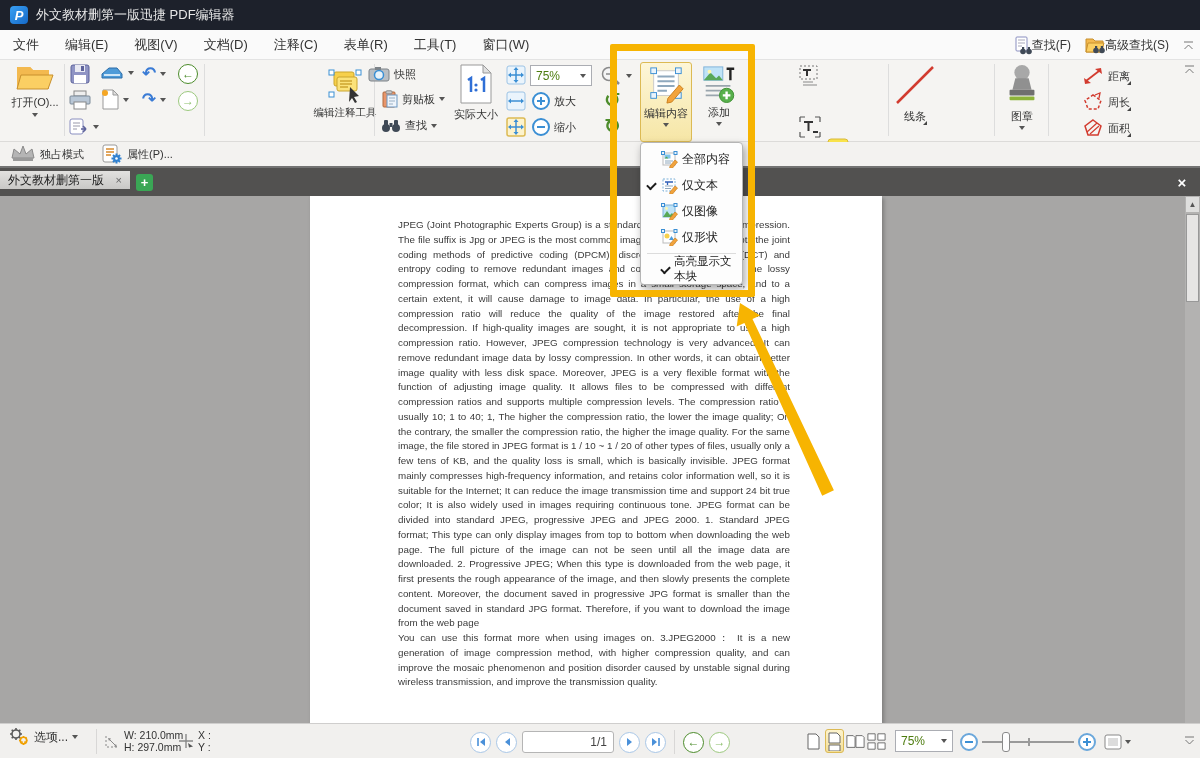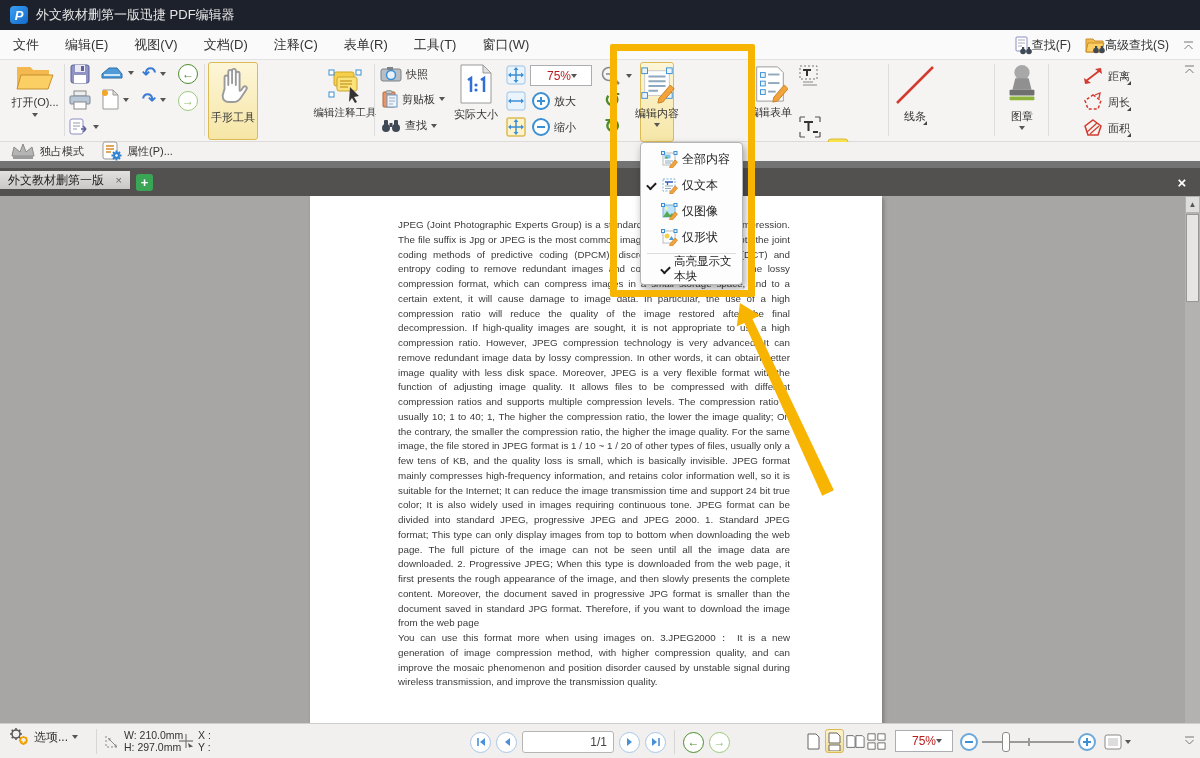--- a/index.html
+++ b/index.html
@@ -37,25 +37,25 @@
   .tbtn .lbl{margin-top:2px;white-space:nowrap}
   .trow{position:absolute;display:flex;align-items:center;gap:4px;font-size:11px;color:#333;white-space:nowrap}
   .caret{width:0;height:0;border-left:3.5px solid transparent;border-right:3.5px solid transparent;border-top:4px solid #555;display:inline-block}
   .hl{background:linear-gradient(#fdf6d8,#f6e6a6);border:1px solid #dcba54;border-radius:3px}
   .navc{width:20px;height:20px;border-radius:50%;display:flex;align-items:center;justify-content:center;font-size:12px;font-weight:bold;background:#fff}
   .green-glyph{color:#4c8c2b;font-size:17px;font-weight:bold;line-height:1}
   .blue-glyph{color:#3a7bd5;font-size:17px;font-weight:bold;line-height:1}
   .zcirc{width:18px;height:18px;border:2px solid #3b8fd4;border-radius:50%;position:relative;background:#fff}
   .zcirc::before{content:"";position:absolute;left:3px;top:6px;width:8px;height:2px;background:#3b8fd4}
   .zcirc.plus::after{content:"";position:absolute;left:6px;top:3px;width:2px;height:8px;background:#3b8fd4}
-  .combo{background:#fff;border:1px solid #abadb3;display:flex;align-items:center;font-size:12px;color:#b91c1c;padding:0 16px;justify-content:space-between}
+  .combo{background:#fff;border:1px solid #abadb3;display:flex;align-items:center;font-size:12px;color:#4d7c0f;padding:0 5px;justify-content:space-between}
   .corner{position:relative}
   .corner::after{content:"";position:absolute;right:-1px;bottom:-1px;border-left:4px solid transparent;border-bottom:4px solid #444}
   
-  #quickbar{position:absolute;left:0;top:142px;width:1200px;height:26px;background:#f3f2f0;border-bottom:7px solid #737373;display:flex;align-items:center;font-size:12px;color:#333}
+  #quickbar{position:absolute;left:0;top:142px;width:1200px;height:26px;background:#f3f2f0;border-bottom:2px solid #737373;display:flex;align-items:center;font-size:12px;color:#333}
   #tabbar{position:absolute;left:0;top:168px;width:1200px;height:28px;background:#525150}
   #tab-active{position:absolute;left:0;top:3px;width:130px;height:18px;background:linear-gradient(#e2e1df,#c9c8c6);display:flex;align-items:center;font-size:12px;color:#222;padding:0 8px;gap:8px}
   #tab-add{position:absolute;left:136px;top:6px;width:17px;height:17px;background:#3aa655;border-radius:3px;color:#fff;font-weight:bold;font-size:13px;display:flex;align-items:center;justify-content:center;line-height:1}
   #tabbar-close{position:absolute;right:8px;top:4px;width:20px;height:20px;color:#fff;font-size:15px;font-weight:bold;display:flex;align-items:center;justify-content:center}
   
   #docarea{position:absolute;left:0;top:196px;width:1200px;height:527px;background:#a7a6a5;overflow:hidden}
   #page{position:absolute;left:310px;top:0;width:572px;height:527px;background:#fff;box-shadow:2px 2px 4px rgba(0,0,0,.25)}
   #pagetext{position:absolute;left:88px;top:22px;width:392px;font-size:9.8px;line-height:14.75px;color:#3a3a3a;text-align:justify}
   #pagetext p{margin:0}
   #scrollbar{position:absolute;right:0;top:0;width:15px;height:527px;background:#b3b2b1}
@@ -202,41 +202,35 @@
   </div>
 
   <div class="trow" style="left:178px;top:4px">
     <span class="navc" style="border:1.5px solid #4c8c2b;color:#4c8c2b">←</span>
   </div>
   <div class="trow" style="left:178px;top:31px">
     <span class="navc" style="border:1.5px solid #9cc97e;color:#8bbf6a">→</span>
   </div>
   <div class="vsep" style="left:204px"></div>
 
-  <div class="tbtn hl" style="left:208px;top:2px;width:50px;height:78px;justify-content:flex-start;padding-top:3px">
-    <svg width="32" height="42" viewBox="0 0 34 44">
-        <path d="M8 24V12c0-3 4-3 4 0v8-14c0-3 4-3 4 0v12V5c0-3 4-3 4 0v15-12c0-3 4-3 4 0v16c0 2 0 3 2 1l2-3c2-2 5 0 3 3l-6 9c-2 3-4 4-8 4h-4c-5 0-7-3-7-7z" fill="#fff" stroke="#9a9a9a" stroke-width="2" stroke-linejoin="round"></path>
-      </svg>
-    <span class="lbl">手形工具</span>
-  </div>
   <div class="tbtn" style="left:316px;top:2px;width:58px;height:78px;justify-content:flex-start;padding-top:6px">
     <svg width="38" height="36" viewBox="0 0 38 36">
         <rect x="8" y="4" width="20" height="14" rx="2" fill="#f7d04b" stroke="#caa52e"></rect>
         <rect x="11" y="9" width="20" height="14" rx="2" fill="#fbe27a" stroke="#caa52e"></rect>
         <path d="M14 13h12M14 16h12M14 19h8" stroke="#b8860b" stroke-width="1.2"></path>
         <rect x="3" y="2" width="5" height="5" fill="#fff" stroke="#3b8fd4"></rect>
         <rect x="30" y="2" width="5" height="5" fill="#fff" stroke="#3b8fd4"></rect>
         <rect x="3" y="24" width="5" height="5" fill="#fff" stroke="#3b8fd4"></rect>
         <path d="M24 19l9 9-5 1 3 5-2 1-3-5-3 4z" fill="#333"></path>
       </svg>
     <span class="lbl" style="font-size:10.5px">编辑注释工具</span>
   </div>
   <div class="vsep" style="left:374px"></div>
 
-  <div class="trow" style="left:380px;top:6px">
+  <div class="trow" style="left:368px;top:6px">
     <svg width="22" height="16" viewBox="0 0 22 16">
         <rect x="1" y="3" width="20" height="12" rx="2" fill="#b9bec4" stroke="#7c8287"></rect>
         <rect x="7" y="1" width="6" height="3" fill="#7c8287"></rect>
         <circle cx="11" cy="9" r="4.5" fill="#e8f2fa" stroke="#3b8fd4" stroke-width="1.5"></circle>
       </svg>
     <span>快照</span>
   </div>
   <div class="trow" style="left:382px;top:30px">
     <svg width="16" height="18" viewBox="0 0 16 18">
         <rect x="1" y="2" width="12" height="15" rx="1" fill="#e8956a" stroke="#b06a3f"></rect>
@@ -314,48 +308,48 @@
       </svg>
     <span class="caret"></span>
   </div>
   <div class="trow" style="left:604px;top:30px">
     <span class="green-glyph" style="font-size:20px">↺</span>
   </div>
   <div class="trow" style="left:604px;top:56px">
     <span class="green-glyph" style="font-size:20px">↻</span>
   </div>
 
-  <div class="tbtn hl" style="left:640px;top:2px;width:34px;height:80px;justify-content:flex-start;padding-top:3px">
+  <div class="tbtn hl" style="left:640px;top:2px;width:52px;height:80px;justify-content:flex-start;padding-top:3px">
     <svg width="36" height="38" viewBox="0 0 36 40">
         <rect x="5" y="5" width="26" height="26" fill="#fff" stroke="#c9c9c9"></rect>
         <path d="M9 11h18M9 16h18M9 21h18M9 26h10" stroke="#8fa8bd" stroke-width="2"></path>
         <rect x="2" y="2" width="6" height="6" fill="#eaf4fc" stroke="#3b8fd4"></rect>
         <rect x="28" y="2" width="6" height="6" fill="#eaf4fc" stroke="#3b8fd4"></rect>
         <rect x="2" y="28" width="6" height="6" fill="#eaf4fc" stroke="#3b8fd4"></rect>
         <rect x="28" y="28" width="6" height="6" fill="#eaf4fc" stroke="#3b8fd4"></rect>
         <path d="M20 34L32 20l4 4-12 14-5 1z" fill="#f2a33c" stroke="#c97f1e"></path>
       </svg>
     <span class="lbl">编辑内容</span>
     <span class="caret" style="margin-top:2px"></span>
   </div>
 
-
-  <div class="tbtn" style="left:744px;top:2px;width:52px;height:80px;justify-content:flex-start;padding-top:3px">
+  <div class="tbtn" style="left:696px;top:2px;width:46px;height:80px;justify-content:flex-start;padding-top:3px">
     <svg width="36" height="38" viewBox="0 0 36 40">
-        <path d="M4 2h22l6 6v30H4z" fill="#fff" stroke="#999"></path>
-        <rect x="8" y="8" width="5" height="5" fill="#eaf4fc" stroke="#3b8fd4"></rect>
-        <path d="M16 10h12" stroke="#8fa8bd" stroke-width="2"></path>
-        <rect x="8" y="17" width="5" height="5" fill="#eaf4fc" stroke="#3b8fd4"></rect>
-        <path d="M16 19h12" stroke="#8fa8bd" stroke-width="2"></path>
-        <rect x="8" y="26" width="5" height="5" fill="#eaf4fc" stroke="#3b8fd4"></rect>
-        <path d="M16 28h8" stroke="#8fa8bd" stroke-width="2"></path>
-        <path d="M22 34L33 21l4 4-11 13-5 1z" fill="#f2a33c" stroke="#c97f1e"></path>
-      </svg>
-    <span class="lbl">编辑表单</span>
-  </div>
+        <rect x="2" y="2" width="20" height="14" fill="#bfe3f7" stroke="#7fb2d9"></rect>
+        <path d="M2 16l7-8 6 6 3-3 4 5z" fill="#58a857"></path>
+        <circle cx="8" cy="7" r="2" fill="#fff8ae"></circle>
+        <path d="M26 4h8M30 4v12" stroke="#222" stroke-width="2.5"></path>
+        <path d="M4 22h26M4 27h26M4 32h16" stroke="#9aa5ad" stroke-width="2"></path>
+        <circle cx="26" cy="32" r="7.5" fill="#58b04c" stroke="#3d8f33"></circle>
+        <path d="M22 32h8M26 28v8" stroke="#fff" stroke-width="2.5"></path>
+      </svg>
+    <span class="lbl">添加</span>
+    <span class="caret" style="margin-top:2px"></span>
+  </div>
+
 
   <div class="trow corner" style="left:798px;top:4px">
     <svg width="24" height="24" viewBox="0 0 24 24">
         <rect x="2" y="2" width="17" height="13" fill="none" stroke="#777" stroke-dasharray="2 2"></rect>
         <path d="M5 6h8M9 6v6" stroke="#333" stroke-width="2"></path>
         <path d="M5 18h10M5 21h14" stroke="#888" stroke-width="1"></path>
       </svg>
   </div>
   <div class="trow corner" style="left:798px;top:31px">
     <svg width="24" height="24" viewBox="0 0 24 24">

